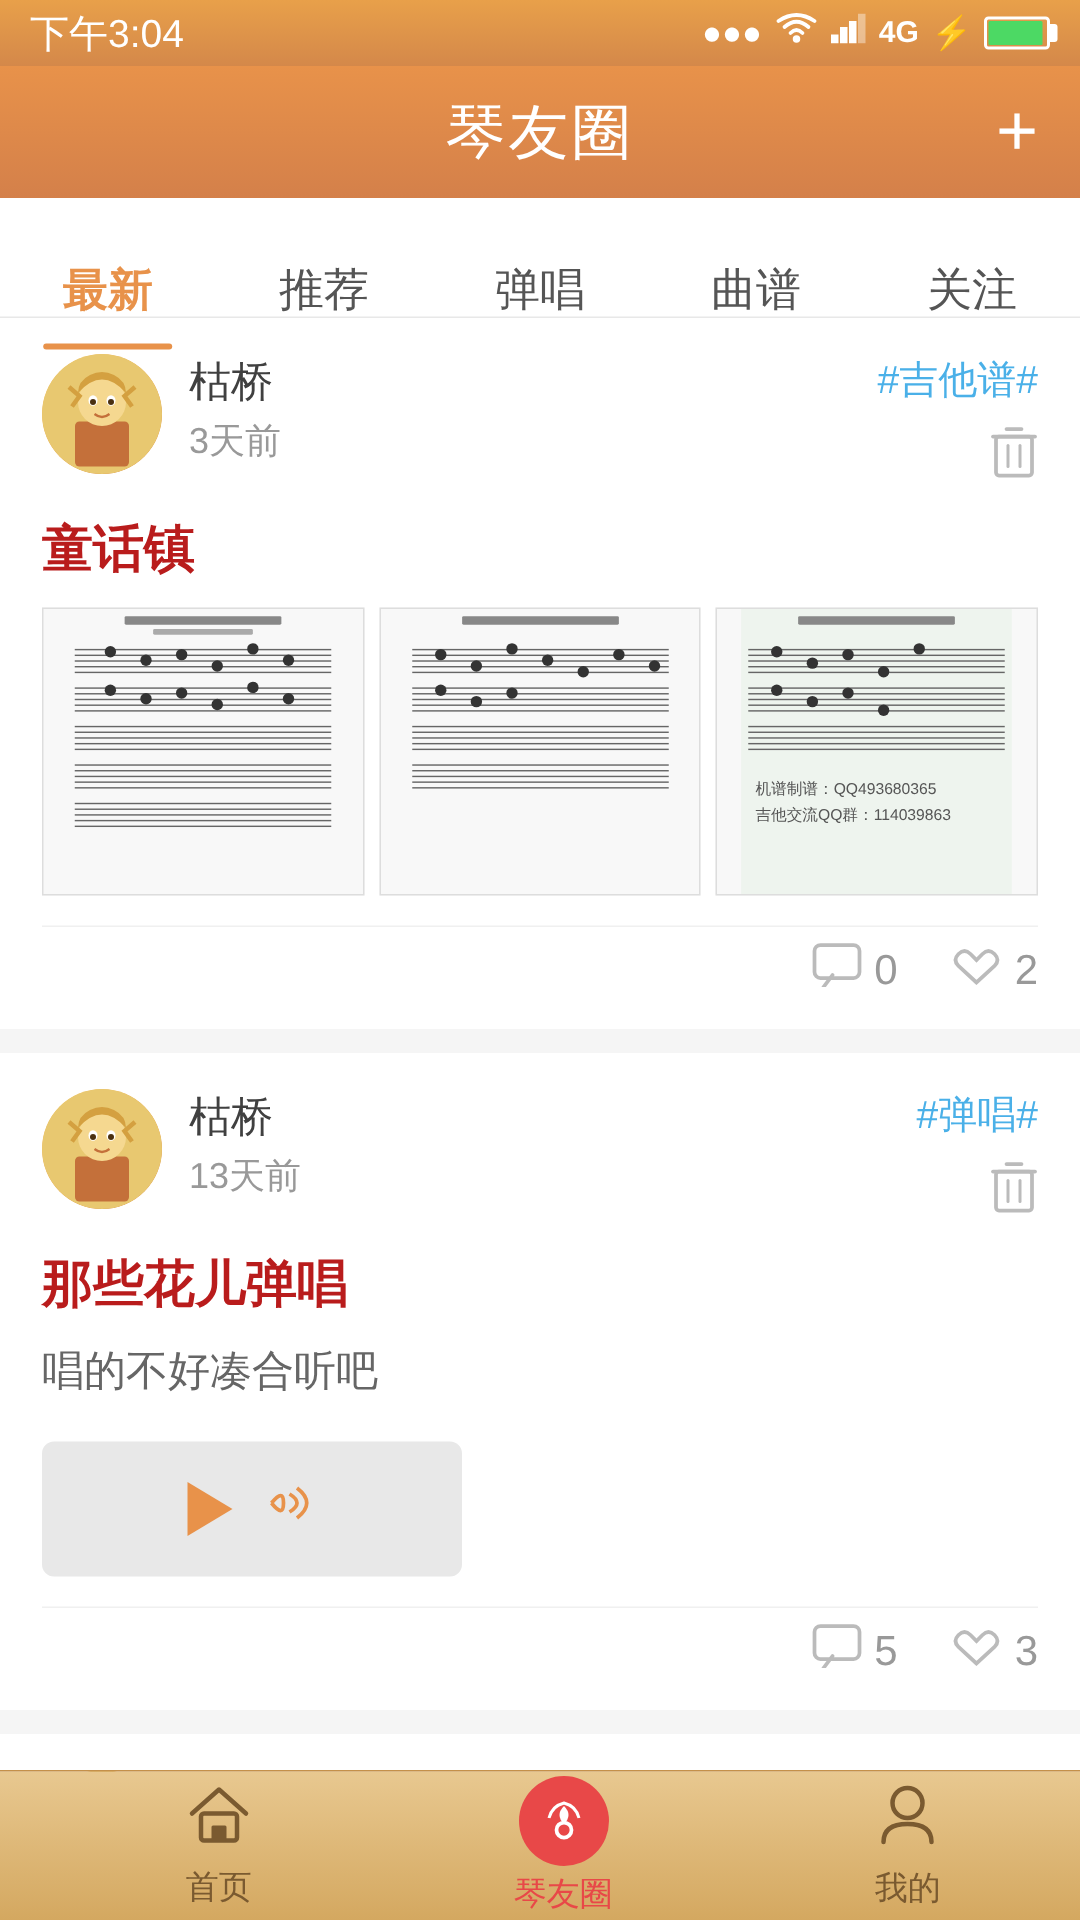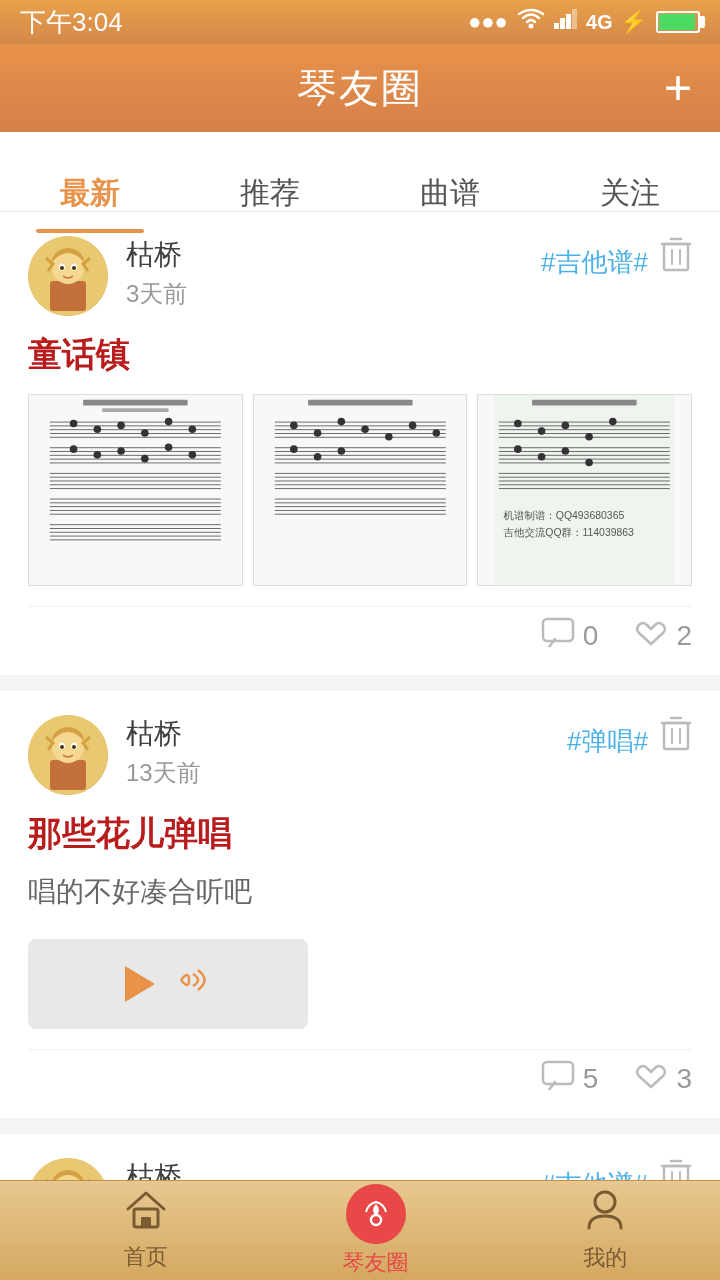--- a/index.html
+++ b/index.html
@@ -162,21 +162,21 @@
       color: #404040;
       margin-bottom: 4px;
     }
     .post-time {
       font-size: 24px;
       color: #999;
     }
 
     .post-header-right {
       display: flex;
-      flex-direction: row;
+      flex-direction: column;
       align-items: flex-end;
       gap: 12px;
     }
     .post-tag {
       color: #4ab0e8;
       font-size: 26px;
     }
     .delete-icon {
       color: #bbb;
       font-size: 32px;
@@ -346,20 +346,23 @@
 </div>
 
 <div class="tabs">
   <div class="tab-item active">
     <span>最新</span>
   </div>
   <div class="tab-item">
     <span>推荐</span>
   </div>
   <div class="tab-item">
+    <span>弹唱</span>
+  </div>
+  <div class="tab-item">
     <span>曲谱</span>
   </div>
   <div class="tab-item">
     <span>关注</span>
   </div>
 </div>
 
 <div class="content-area">
 
   <div class="post-card">

